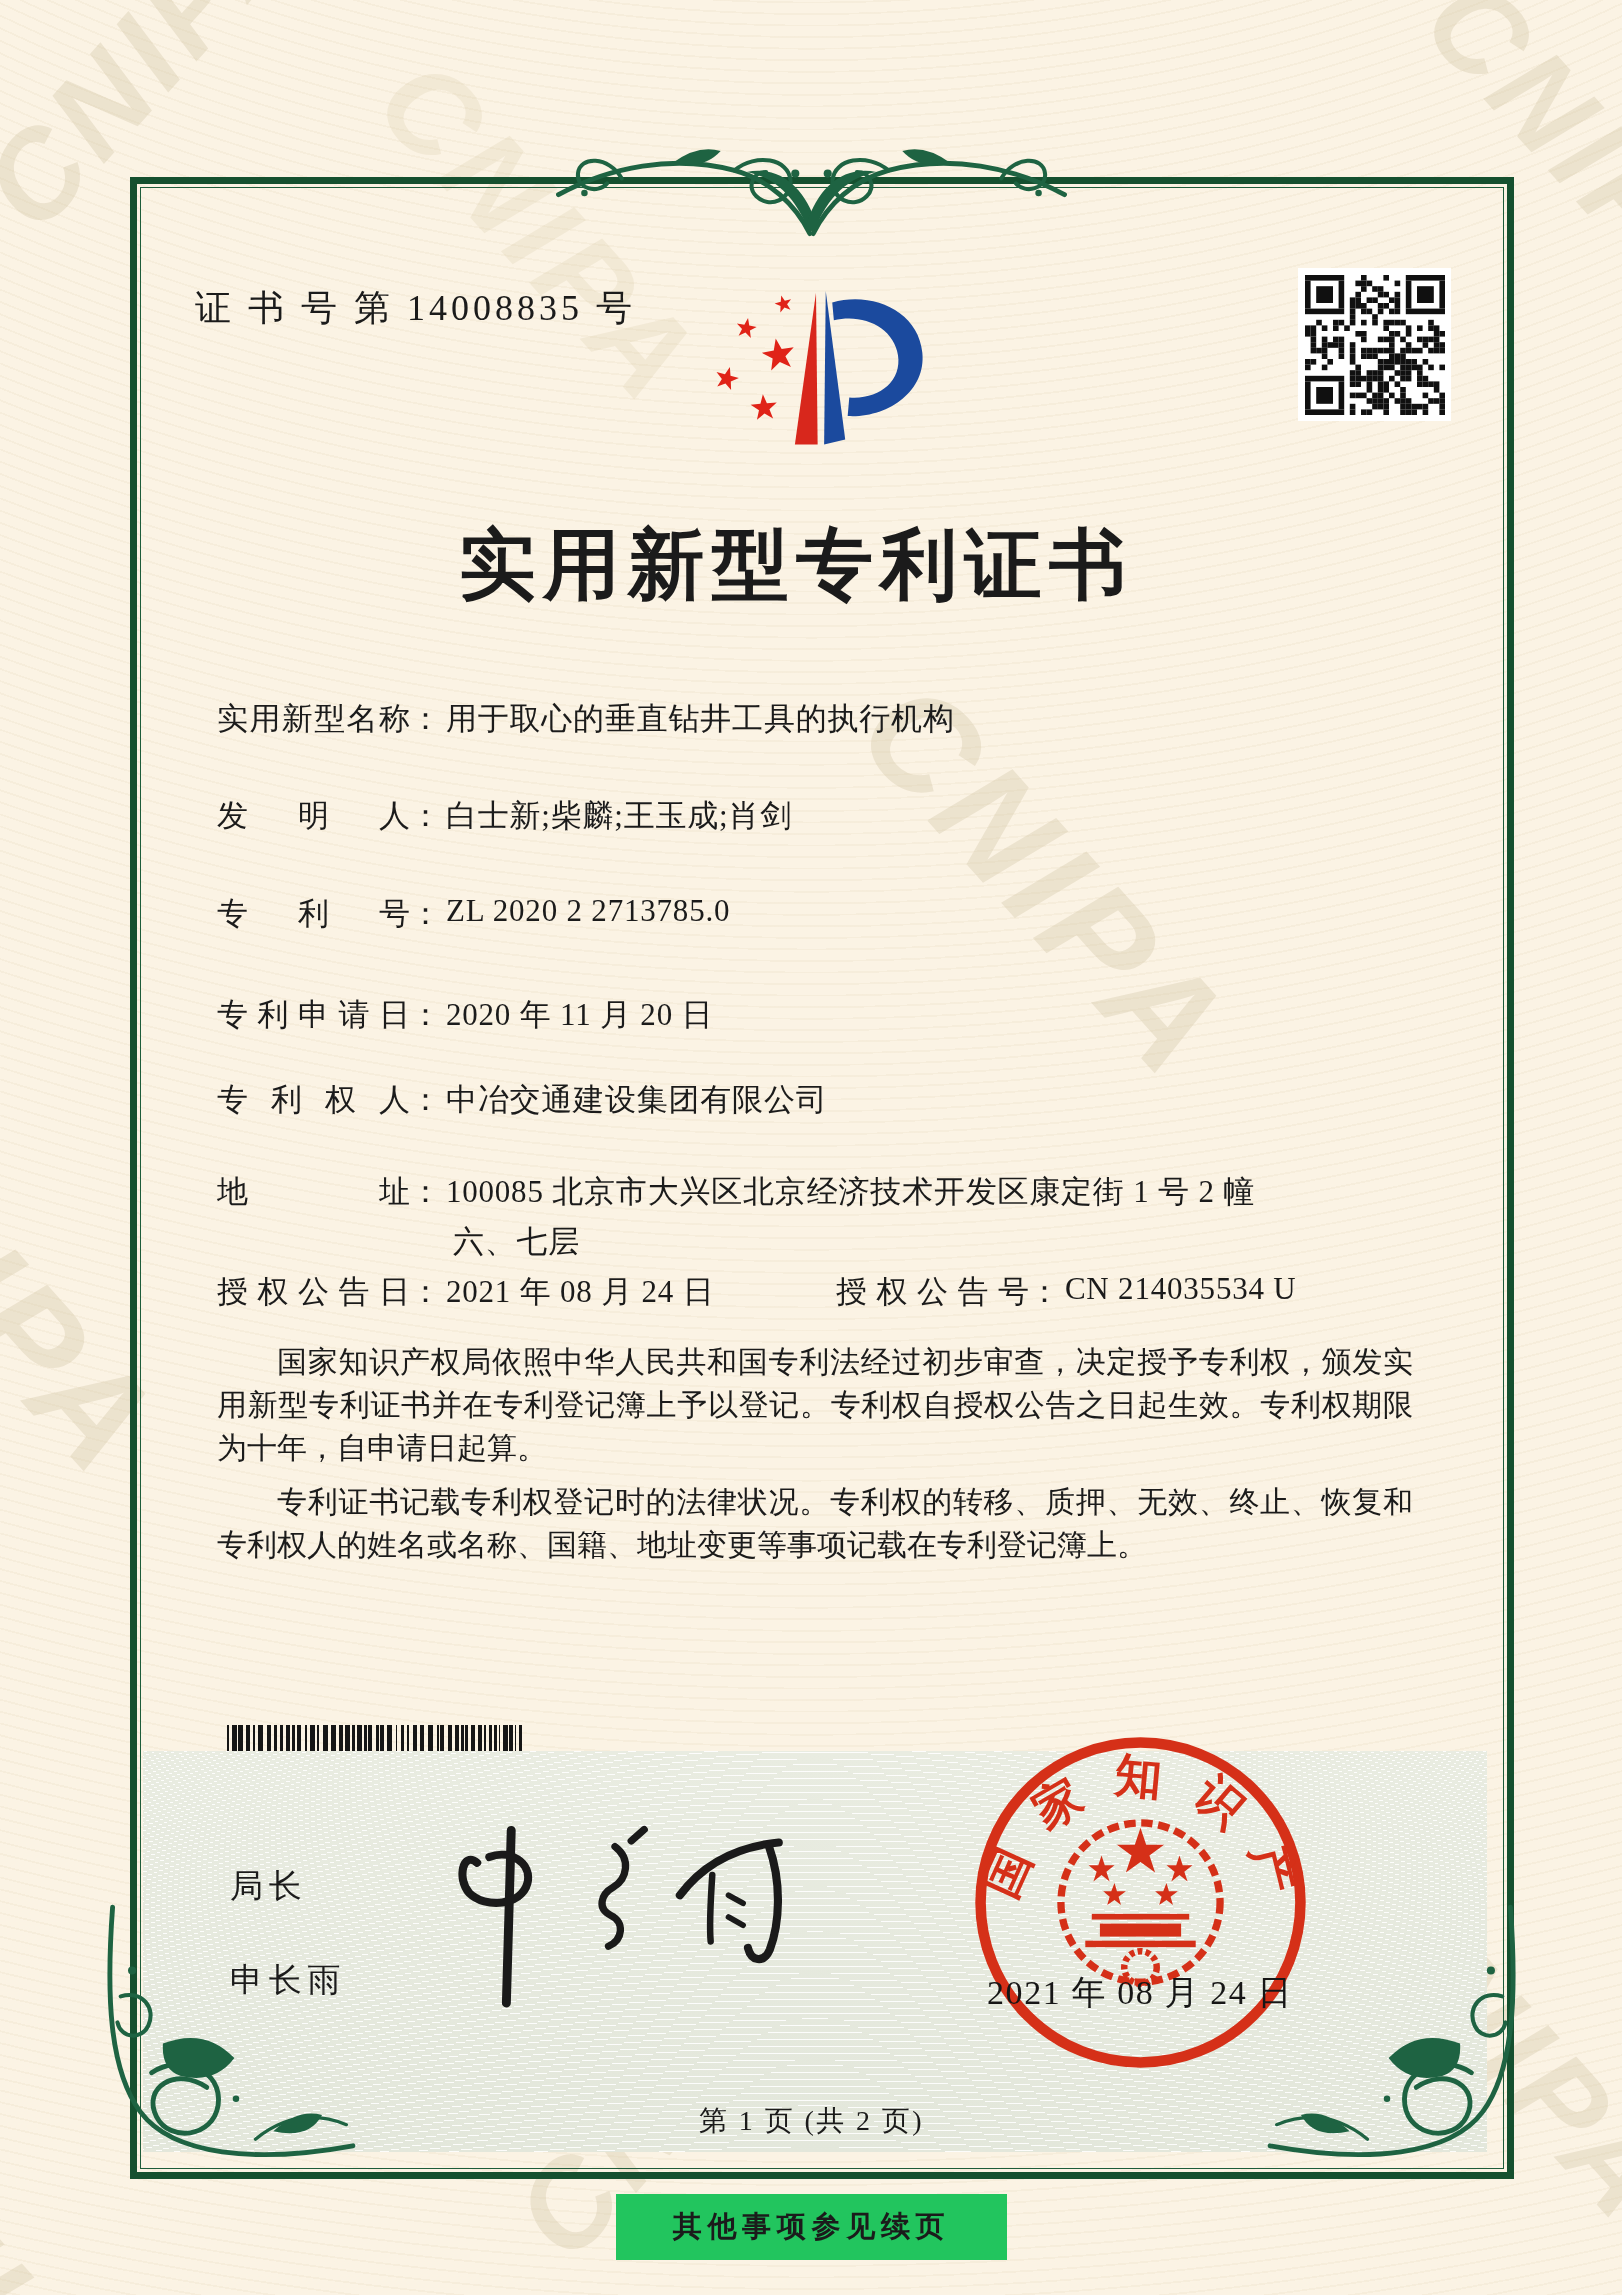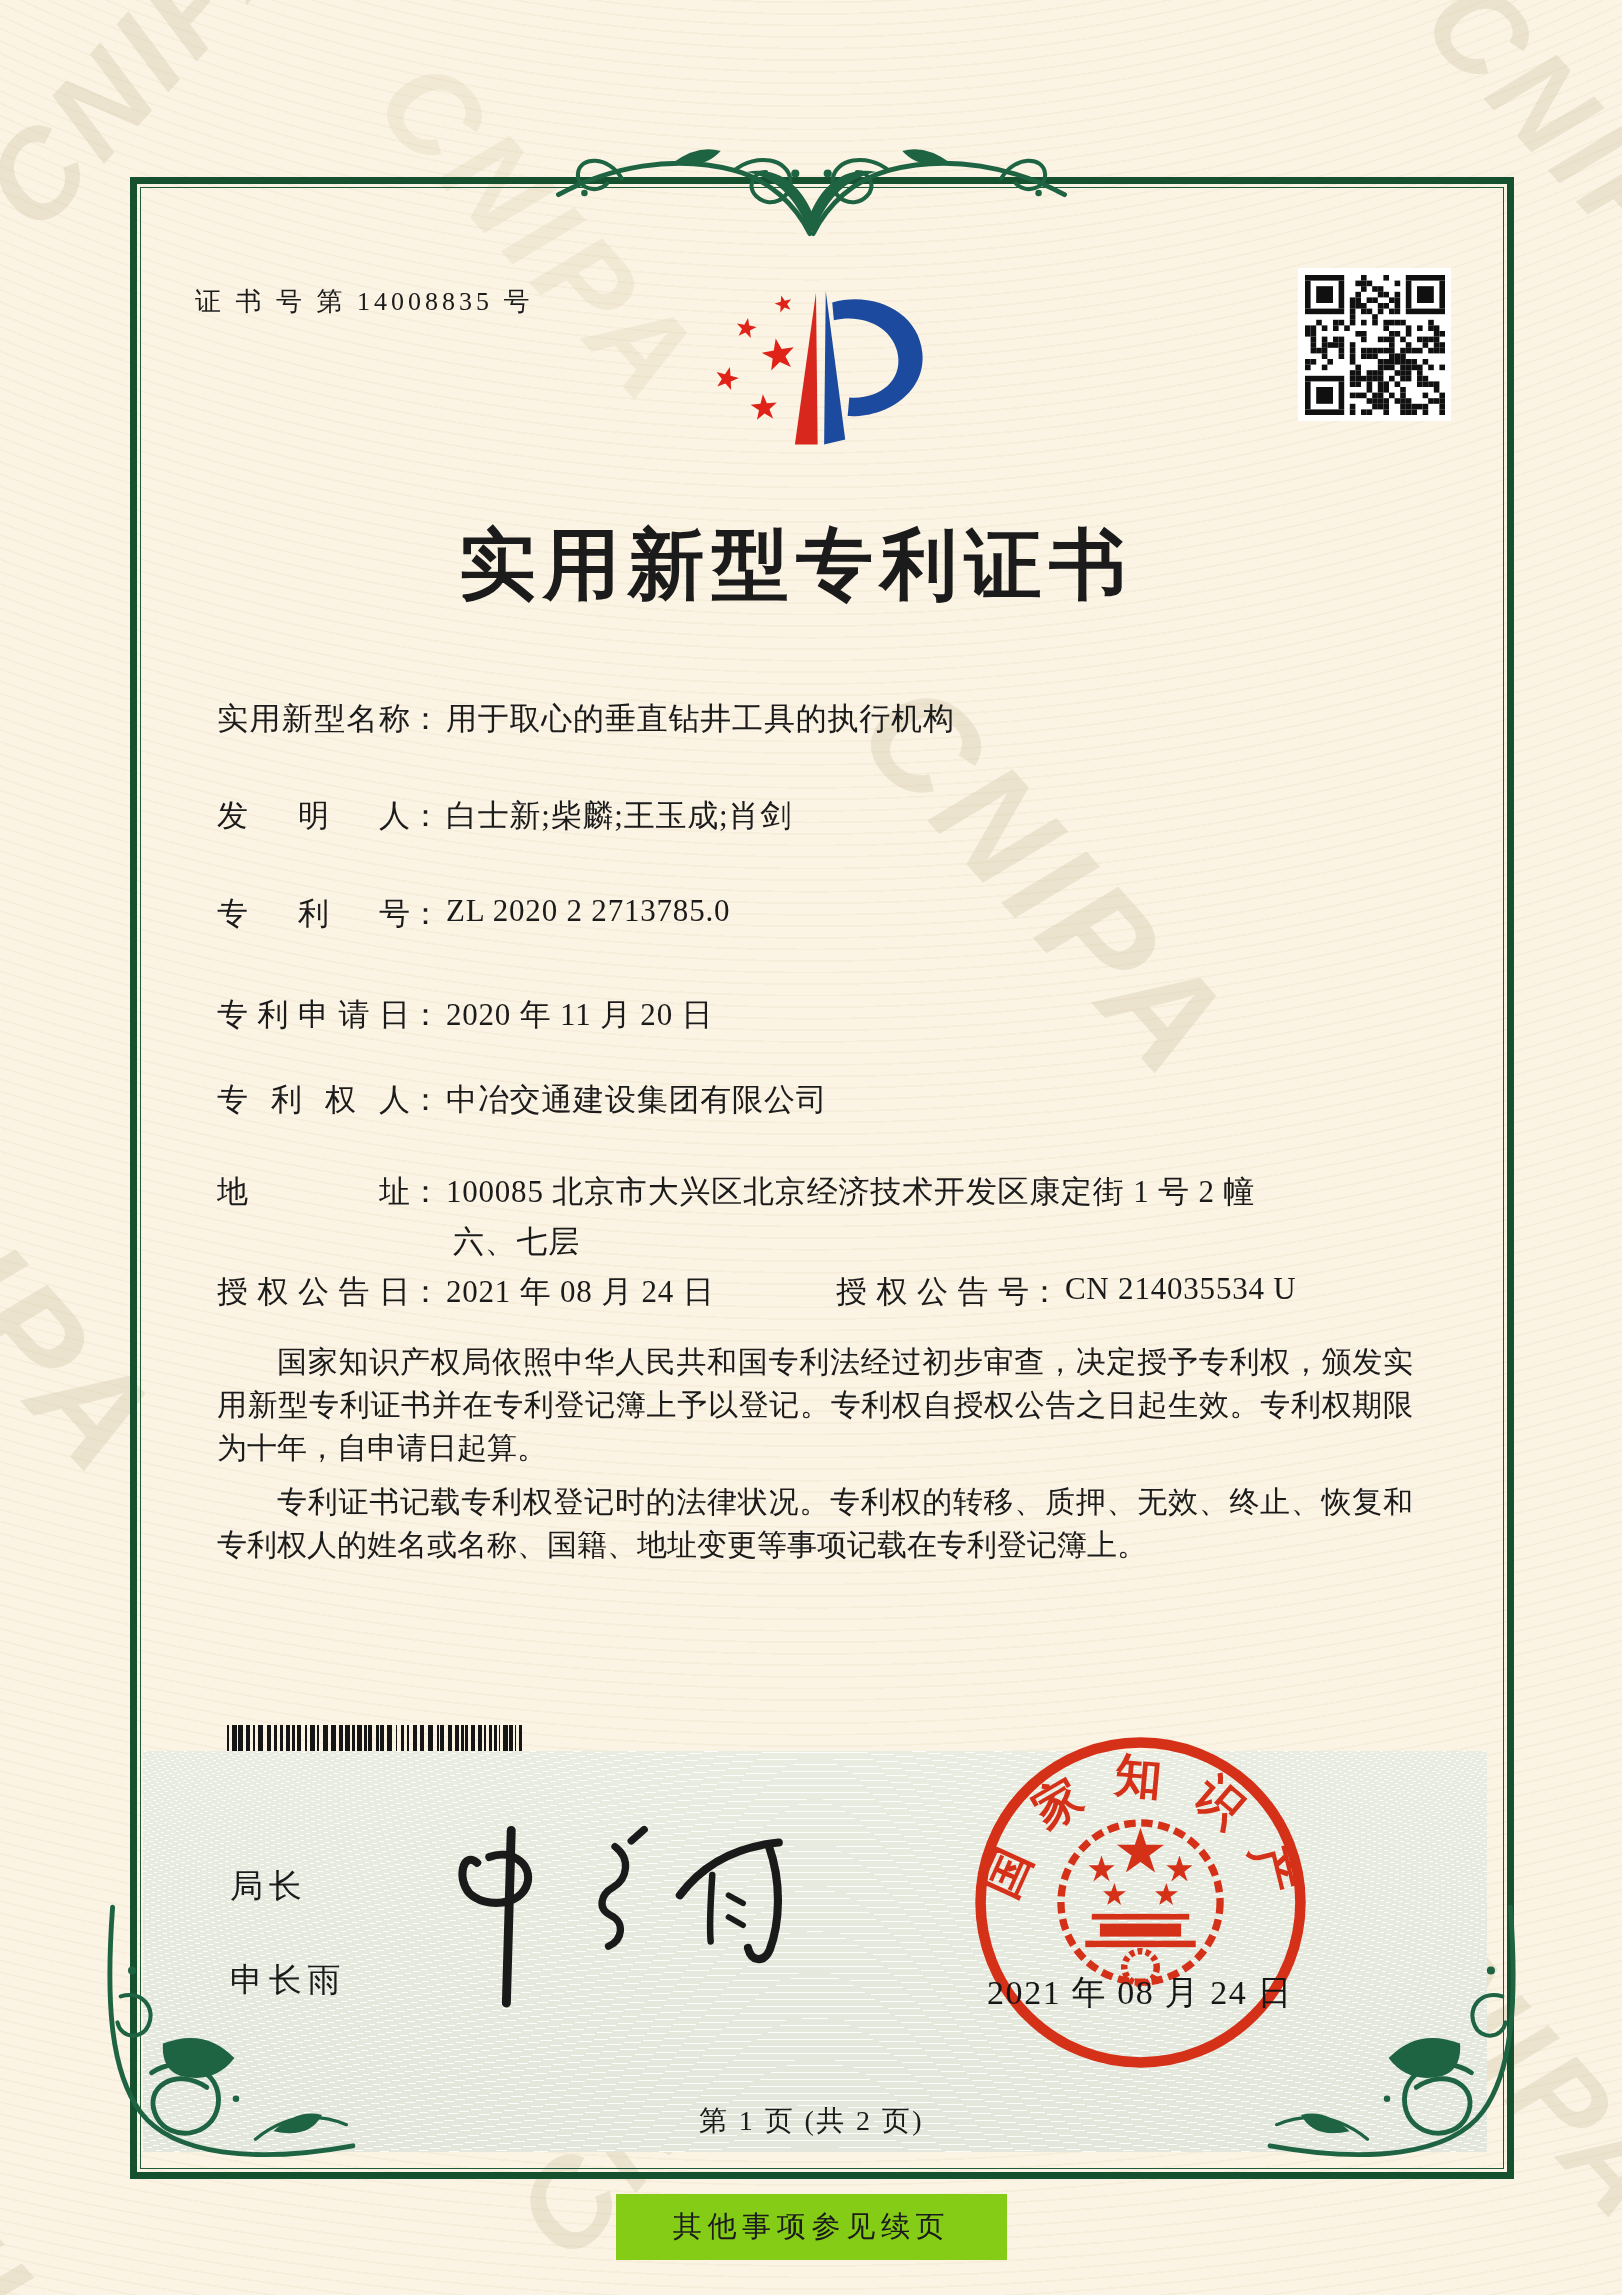--- a/index.html
+++ b/index.html
@@ -26,42 +26,42 @@
     background:
       repeating-radial-gradient(160% 130% at 50% -70%,
         rgba(255,255,255,.9) 0 1.3px, rgba(255,255,255,0) 1.3px 9.7px),
       linear-gradient(180deg,#e9ece1,#e3e7db);
   }
   .frame{position:absolute;left:130px;top:177px;width:1370px;height:1988px;
     border:7.3px solid #15502f;z-index:3;}
   .frame-in{position:absolute;inset:3.2px;border:1.6px solid #1d5c3a;}
   .orn{position:absolute;z-index:4;}
   .content{position:absolute;z-index:5;}
-  .certno{left:195px;top:284px;font-size:26px;letter-spacing:4px;}
+  .certno{left:195px;top:284px;font-size:36px;letter-spacing:4px;}
   .title{left:0;top:514px;width:1592px;text-align:center;font-size:77px;
     font-weight:700;letter-spacing:7.3px;}
   .row{left:217px;font-size:31px;white-space:nowrap;}
   .flabel{display:inline-block;width:193px;text-align:justify;text-align-last:justify;vertical-align:top;}
   .fcolon{display:inline-block;vertical-align:top;}
   .fvalue{display:inline-block;vertical-align:top;margin-left:4.9px;letter-spacing:0.8px;}
   .paras{left:217px;top:1340px;width:1196px;font-size:30px;line-height:43px;
     text-align:justify;}
   .paras p{margin:0 0 11.4px 0;text-indent:60px;}
   #barcode{left:227px;top:1725px;width:308px;height:26px;z-index:6;display:flex;overflow:hidden;}
   #barcode i,#barcode u{display:block;height:100%;flex:none;}
   #barcode i{background:#151515;}
   .dir{left:230px;font-family:"Liberation Sans","DejaVu Sans",sans-serif;
     font-size:33px;letter-spacing:5.7px;z-index:6;}
   .sig{left:388px;top:1818px;z-index:7;}
   .seal{left:970px;top:1732px;z-index:6;}
   .sealdate{left:941px;top:1970px;width:398px;text-align:center;font-size:34px;
     letter-spacing:1.6px;z-index:7;color:#161616;}
   .pageno{left:0;top:2102px;width:1623px;text-align:center;font-size:28px;letter-spacing:2.4px;z-index:6;}
   .note{left:0;top:2194px;width:1623px;text-align:center;z-index:5;}
-  .note span{display:inline-block;background:#84cc16;padding:13px 57px;font-size:29px;letter-spacing:5.7px;}
+  .note span{display:inline-block;background:#22c55e;padding:13px 57px;font-size:29px;letter-spacing:5.7px;font-weight:bold;}
   .qrbox{left:1298px;top:268px;width:153px;height:153px;background:#fff;z-index:5;}
   .qrbox svg{position:absolute;left:6.5px;top:6.5px;}
 </style>
 </head>
 <body>
 
 <div class="page">
 
   <div class="wm" style="left:-45px;top:162px;font-size:122px;transform:rotate(-48deg);">CNIPA</div>
   <div class="wm" style="left:454px;top:32px;font-size:122px;transform:rotate(48deg);color:rgba(163,143,92,.10);">CNIPA</div>

